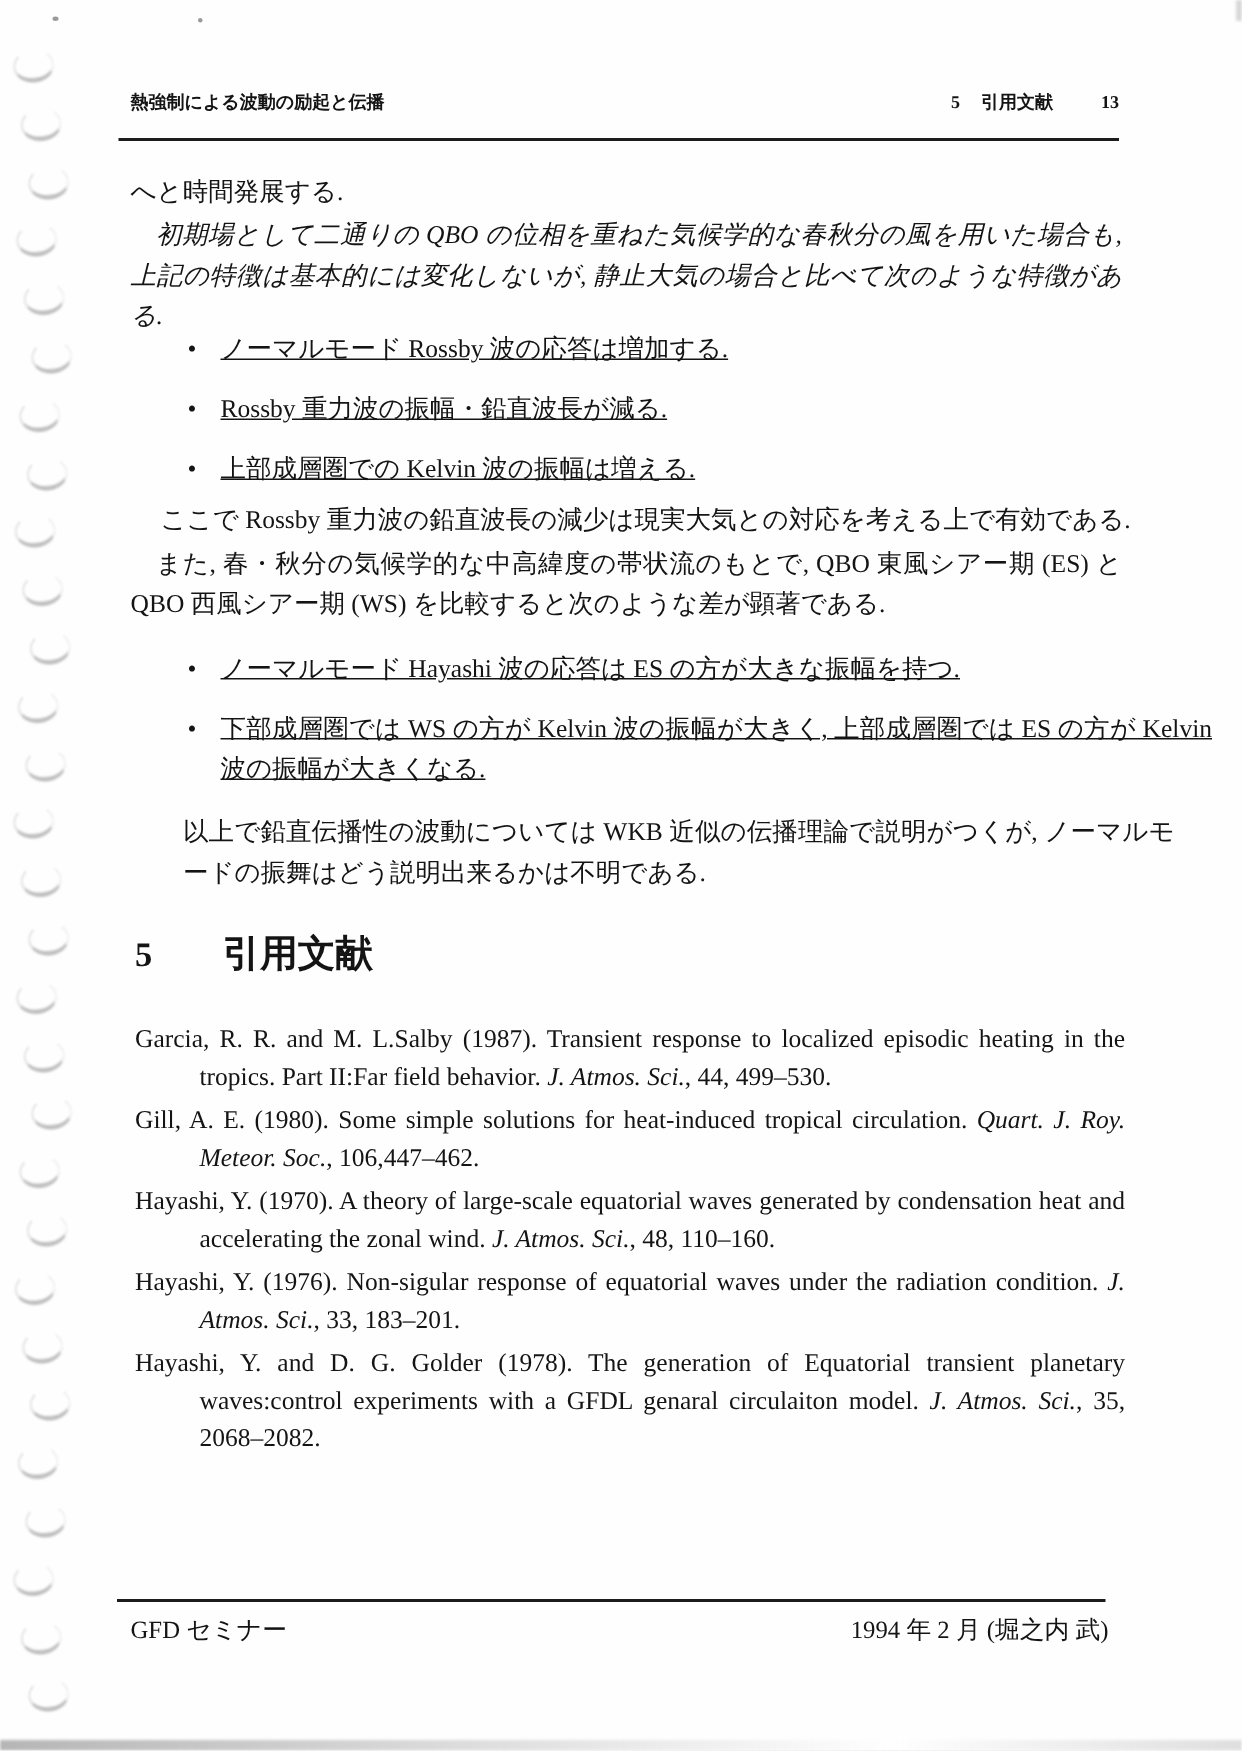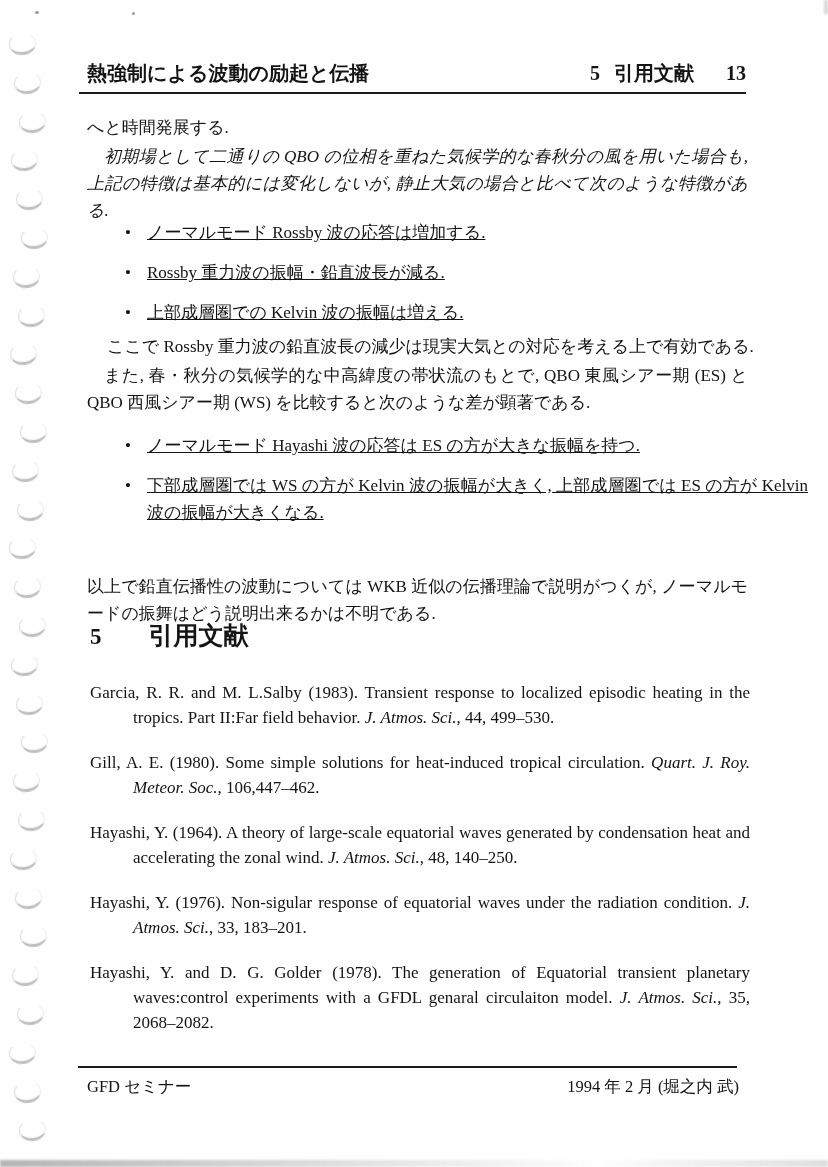--- a/index.html
+++ b/index.html
@@ -33,57 +33,57 @@
     position: absolute; left: 0; bottom: 0; width: 100%; height: 7px;
     background: linear-gradient(90deg, rgba(110,110,110,.5) 0%, rgba(150,150,150,.28) 42%, rgba(200,200,200,0) 72%, rgba(150,150,150,.3) 100%);
     filter: blur(1px);
   }
 
   
   .running-head {
     position: absolute; top: 60px; left: 87px; width: 659px;
     display: flex; justify-content: space-between; align-items: center;
     font-family: "Liberation Sans", "DejaVu Sans", sans-serif;
-    font-weight: bold; font-size: 20px;
+    font-weight: bold; font-size: 12px;
   }
   .running-head .right { display: flex; align-items: baseline; }
   .running-head .sec-no { margin-right: 14px; font-family: "Liberation Serif","DejaVu Serif",serif; }
   .running-head .pageno { margin-left: 32px; font-family: "Liberation Serif","DejaVu Serif",serif; }
   .rule { position: absolute; height: 2px; background: #1c1c1c; }
   .rule.header { top: 92px; left: 79px; width: 667px; }
   .rule.footer { top: 1066px; left: 78px; width: 659px; }
 
   
   .blk { position: absolute; left: 87px; width: 661px; font-size: 17px; line-height: 27px; text-align: justify; }
   .indent { text-indent: 17px; }
   .b-p1 { top: 114px; }
   .b-p2 { top: 143px; font-style: italic; }
   .b-ul1 { top: 219px; }
   .b-p3 { top: 333px; margin-left: 20px; }
   .b-p4 { top: 362px; }
   .b-ul2 { top: 432px; }
-  .b-p5 { top: 573px; }
+  .b-p5 { top: 541px; margin-left: 35px; }
 
   ul.bullets { margin: 0; padding: 0 0 0 60px; list-style: none; }
   ul.bullets li { position: relative; margin-bottom: 13px; text-decoration: underline; }
   ul.bullets li::before { content: "\2022"; position: absolute; left: -22px; font-size: 17px; }
 
   
   .section-heading {
     position: absolute; top: 619px; left: 90px;
     font-family: "Liberation Sans", "DejaVu Sans", sans-serif;
     font-weight: bold; font-size: 25px;
   }
   .section-heading .num { font-family: "Liberation Serif","DejaVu Serif",serif; font-size: 23px; }
   .section-heading .ttl { margin-left: 40px; }
 
   
   .refs { position: absolute; top: 680px; left: 90px; width: 660px; font-size: 17px; line-height: 25px; text-align: justify; }
   .ref { padding-left: 43px; text-indent: -43px; }
-  .ref + .ref { margin-top: 20px; }
+  .ref + .ref { margin-top: 4px; }
   .ref .i { font-style: italic; }
   .ref .b { font-weight: normal; }
 
   
   .footer-line {
     position: absolute; top: 1076px; left: 87px; width: 652px;
     display: flex; justify-content: space-between; align-items: baseline;
     font-size: 16.5px;
   }
 </style>
@@ -152,23 +152,23 @@
       <li>下部成層圏では WS の方が Kelvin 波の振幅が大きく, 上部成層圏では ES の方が Kelvin 波の振幅が大きくなる.</li>
     </ul>
   <div class="blk b-p5">以上で鉛直伝播性の波動については WKB 近似の伝播理論で説明がつくが, ノーマルモードの振舞はどう説明出来るかは不明である.</div>
 
   <div class="section-heading">
     <span class="num">5</span>
     <span class="ttl">引用文献</span>
   </div>
 
   <div class="refs">
-      <div class="ref"><span>Garcia, R. R. and M. L.Salby (1983). Transient response to localized episodic heating in the tropics. Part II:Far field behavior. </span><span class="i">J. Atmos. Sci.</span><span>, </span><span class="b">44</span><span>, 499–530.</span></div>
+      <div class="ref"><span>Garcia, R. R. and M. L.Salby (1987). Transient response to localized episodic heating in the tropics. Part II:Far field behavior. </span><span class="i">J. Atmos. Sci.</span><span>, </span><span class="b">44</span><span>, 499–530.</span></div>
       <div class="ref"><span>Gill, A. E. (1980). Some simple solutions for heat-induced tropical circulation. </span><span class="i">Quart. J. Roy. Meteor. Soc.</span><span>, </span><span class="b">106</span><span>,447–462.</span></div>
-      <div class="ref"><span>Hayashi, Y. (1964). A theory of large-scale equatorial waves generated by condensation heat and accelerating the zonal wind. </span><span class="i">J. Atmos. Sci.</span><span>, </span><span class="b">48</span><span>, 140–250.</span></div>
+      <div class="ref"><span>Hayashi, Y. (1970). A theory of large-scale equatorial waves generated by condensation heat and accelerating the zonal wind. </span><span class="i">J. Atmos. Sci.</span><span>, </span><span class="b">48</span><span>, 110–160.</span></div>
       <div class="ref"><span>Hayashi, Y. (1976). Non-sigular response of equatorial waves under the radiation condition. </span><span class="i">J. Atmos. Sci.</span><span>, </span><span class="b">33</span><span>, 183–201.</span></div>
       <div class="ref"><span>Hayashi, Y. and D. G. Golder (1978). The generation of Equatorial transient planetary waves:control experiments with a GFDL genaral circulaiton model. </span><span class="i">J. Atmos. Sci.</span><span>, </span><span class="b">35</span><span>, 2068–2082.</span></div>
     </div>
 
   <div class="rule footer"></div>
   <div class="footer-line">
     <span>GFD セミナー</span>
     <span>1994 年 2 月 (堀之内 武)</span>
   </div>
 

